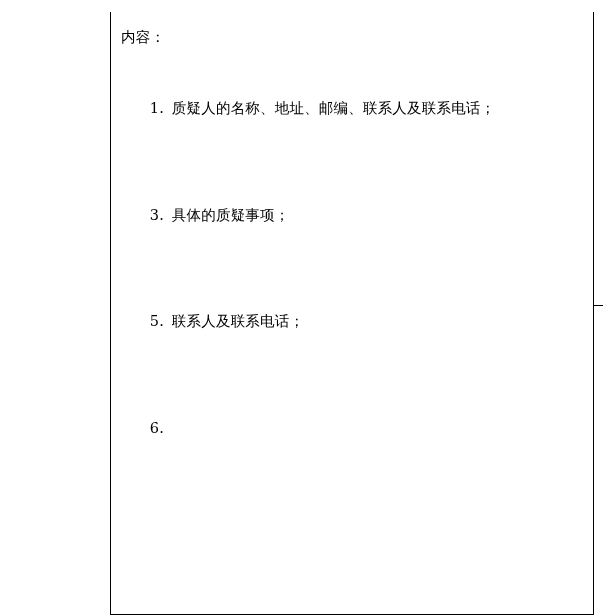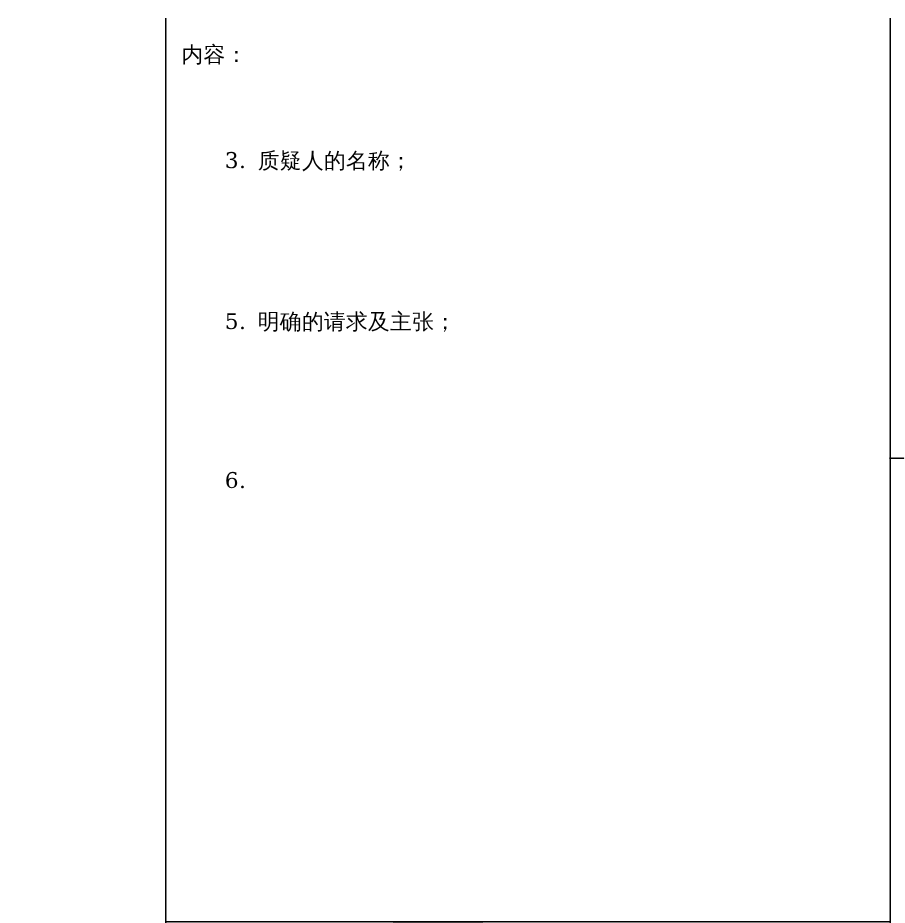--- a/index.html
+++ b/index.html
@@ -83,23 +83,26 @@
   <div class="vline right"></div>
   <div class="hline bottom"></div>
   <div class="hline bottom-seg"></div>
   <div class="tick-right"></div>
 
   <div class="cell">
 
     <div class="line">内容：</div>
 
     <div class="line">
-      <span class="num">3.</span><span>质疑人的名称；</span>
+      <span class="num">1.</span><span>质疑人的名称、地址、邮编、联系人及联系电话；</span>
     </div>
     <div class="line">
-      <span class="num">5.</span><span>明确的请求及主张；</span>
+      <span class="num">3.</span><span>具体的质疑事项；</span>
+    </div>
+    <div class="line">
+      <span class="num">5.</span><span>联系人及联系电话；</span>
     </div>
     <div class="line">
       <span class="num">6.</span>
     </div>
 
   </div>
 </div>
 
 </body></html>

